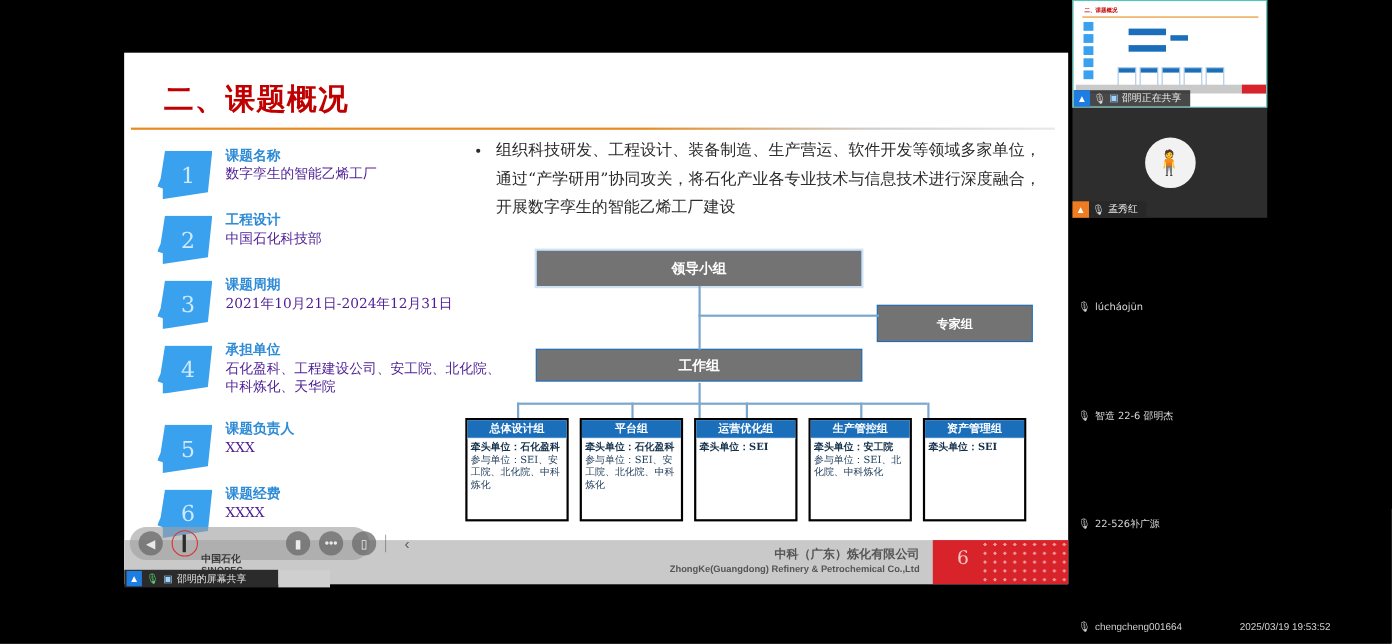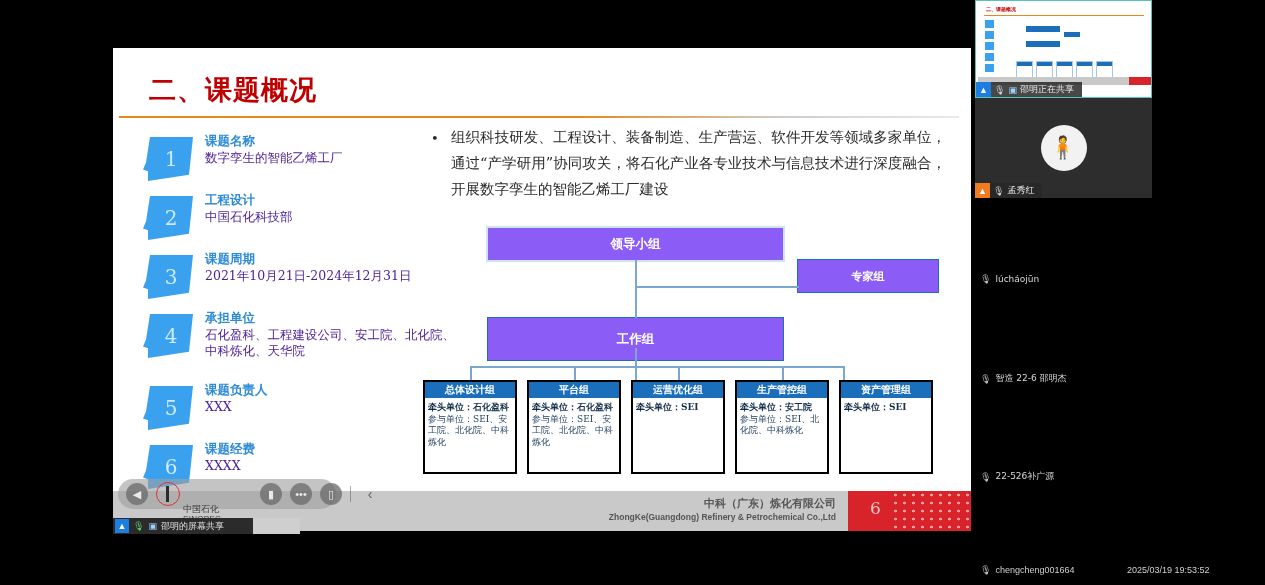--- a/index.html
+++ b/index.html
@@ -27,26 +27,26 @@
   .it-body{position:absolute;left:62px;top:17px;font-family:"DejaVu Serif",serif;font-size:12.5px;color:#4c1d95;line-height:16px;width:260px;}
 
   
   .para{position:absolute;left:318px;top:76px;width:515px;font-family:"DejaVu Serif",serif;
      font-size:14.5px;line-height:26px;color:#2b2b2b;}
   .para .bullet{position:absolute;left:0;top:2px;font-size:13px;}
   .para .ptext{display:block;margin-left:20px;text-align:justify;}
 
   
   .org{position:absolute;left:300px;top:180px;width:545px;height:285px;}
-  .obox{position:absolute;background:#8b5cf6;color:#fff;font-family:"DejaVu Sans",sans-serif;
+  .obox{position:absolute;background:#737373;color:#fff;font-family:"DejaVu Sans",sans-serif;
      font-weight:bold;display:flex;align-items:center;justify-content:center;font-size:12.5px;
      box-shadow:0 0 0 1px #1b6fba;}
   .leader{left:75px;top:0;width:295px;height:32px;outline:2px solid #cfe3f5;}
-  .expert{left:385px;top:32px;width:140px;height:32px;font-size:11px;}
-  .worker{left:75px;top:90px;width:295px;height:42px;font-size:12.5px;}
+  .expert{left:385px;top:50px;width:140px;height:32px;font-size:11px;}
+  .worker{left:75px;top:90px;width:295px;height:28px;font-size:12.5px;}
   .oline{position:absolute;background:#7ba7cf;}
 
   .leaf{position:absolute;top:152px;width:94px;height:94px;background:#fff;
      border:2px solid #000000;box-sizing:border-box;}
   .leaf .lh{height:16px;background:#1b6fba;color:#fff;font-family:"DejaVu Sans",sans-serif;
      font-weight:bold;font-size:10px;display:flex;align-items:center;justify-content:center;
      border-bottom:1px solid #fff;}
   .leaf .lb{padding:3px 3px 0 3px;font-family:"DejaVu Serif",serif;font-size:9px;line-height:11.5px;color:#1c3b59;}
   .leaf .lb b{font-weight:bold;color:#14304a;}
   .leaf0{left:10px}.leaf1{left:114px}.leaf2{left:218px}.leaf3{left:322px}.leaf4{left:426px}
@@ -62,21 +62,21 @@
 
   
   .ptoolbar{position:absolute;left:5px;bottom:22px;width:218px;height:30px;
      background:rgba(160,160,160,.62);border-radius:15px;display:flex;align-items:center;gap:8px;padding:0 8px;box-sizing:border-box;}
   .ticon{width:22px;height:22px;border-radius:50%;background:rgba(105,105,105,.75);color:#e9e9e9;
      display:flex;align-items:center;justify-content:center;font-size:11px;flex:0 0 auto;}
   .ticon.flat{background:transparent;color:#5e5e5e;font-size:14px;}
   .sinopec{position:relative;width:96px;height:26px;flex:0 0 auto;display:flex;align-items:center;gap:3px;}
   .sino-mark{width:22px;height:22px;border-radius:50%;border:1.5px solid #d33;position:relative;}
   .sino-mark:after{content:"";position:absolute;left:9px;top:3px;width:3px;height:16px;background:#2b2b2b;}
-  .sino-txt{font-family:"DejaVu Sans",sans-serif;font-size:9px;font-weight:normal;color:#3a3a3a;line-height:10px;margin-top:40px;}
+  .sino-txt{font-family:"DejaVu Sans",sans-serif;font-size:9px;font-weight:bold;color:#3a3a3a;line-height:10px;margin-top:40px;}
   .sino-txt small{display:block;font-family:"Liberation Sans",sans-serif;font-size:8px;letter-spacing:.3px;}
   .tdiv{width:1px;height:16px;background:rgba(90,90,90,.5);flex:0 0 auto;}
 
   
   .sharebar{position:absolute;left:113px;top:518px;width:140px;height:16px;background:#2b2b2b;display:flex;align-items:center;gap:4px;padding-left:2px;box-sizing:border-box;}
   .sb-sq{width:14px;height:14px;background:#1e7de0;display:flex;align-items:center;justify-content:center;color:#fff;font-size:9px;}
   .sb-ic{color:#5bd66f;font-size:9px;}
   .sb-ic2{color:#9fd4ff;font-size:9px;}
   .sb-label{color:#e0e0e0;font-size:9px;font-family:"DejaVu Sans",sans-serif;}
   .sharebar-tail{position:absolute;left:253px;top:518px;width:47px;height:16px;background:#cfcfcf;}

